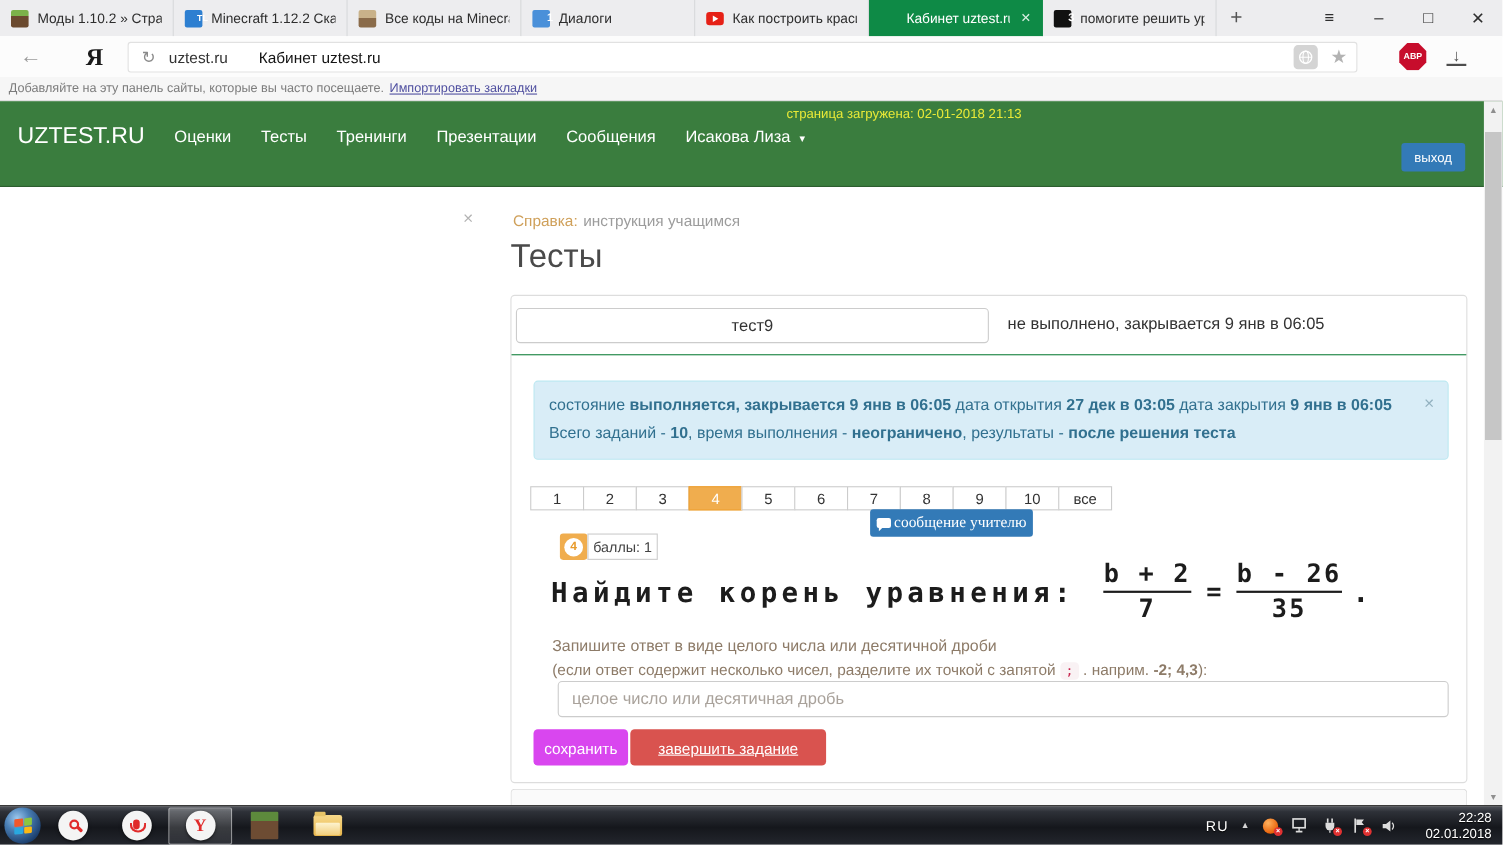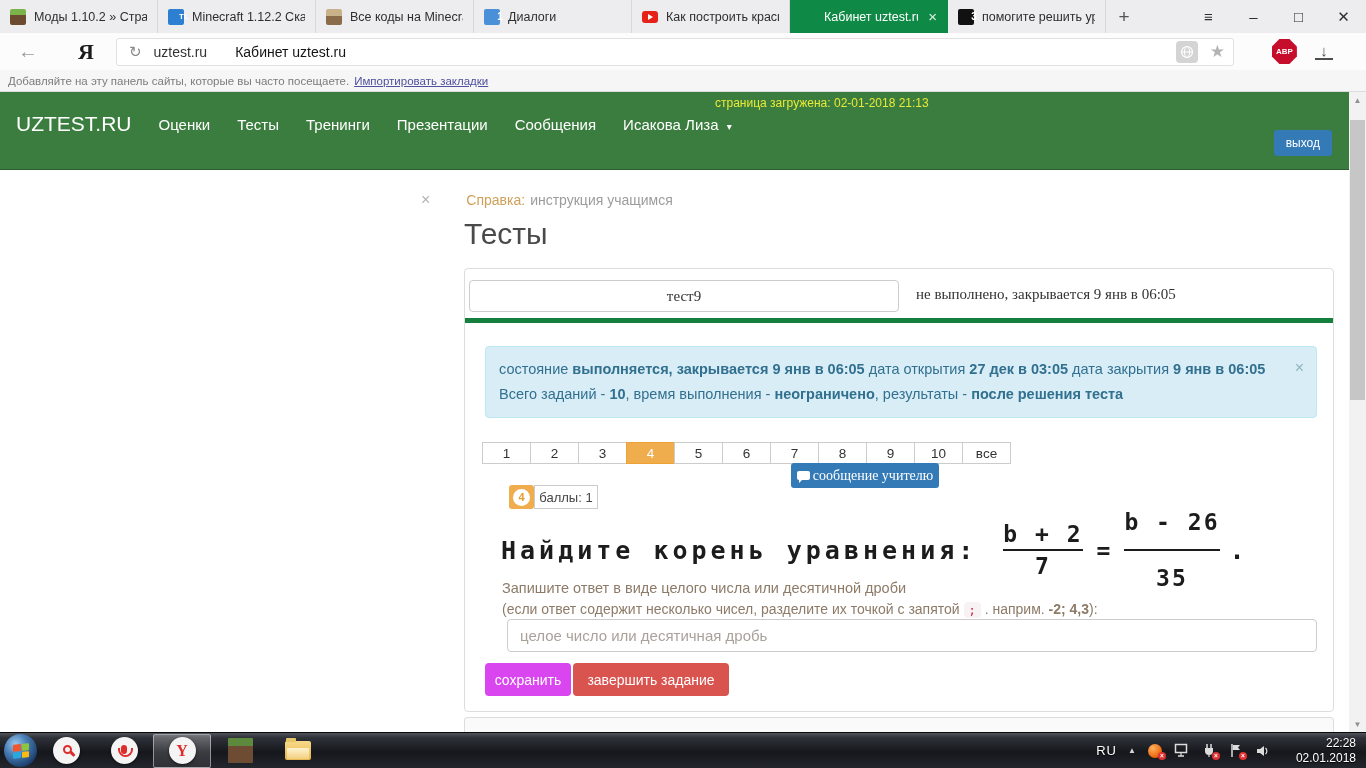--- a/index.html
+++ b/index.html
@@ -81,21 +81,21 @@
 
   .help-row { position:absolute; left:421px; top:99px; display:flex; align-items:center; font-size:14px; }
   .help-close { color:#b3b3b3; font-size:16px; }
   .help-label { color:#cfa05a; margin-left:36px; }
   .help-text { color:#9c9c9c; margin-left:5px; }
 
   .page-heading { position:absolute; left:464px; top:125px; font-size:30px; color:#4a4a4a; }
 
   .panel { position:absolute; left:464px; top:176px; width:870px; height:444px; border:1px solid #ddd;
            border-radius:4px; background:#fff; }
-  .panel-head { position:relative; height:54px; border-bottom:5px solid #15803d;font-family:Liberation Serif, serif; }
+  .panel-head { position:relative; height:54px; border-bottom:1px solid #15803d; }
   .test-name-box { position:absolute; left:4px; top:11px; width:430px; height:32px; border:1px solid #ccc;
                    border-radius:4px; background:#fff; display:flex; align-items:center;
                    justify-content:center; font-size:15px; color:#333; }
   .test-status { position:absolute; left:451px; top:17px; font-size:15px; color:#333; }
 
   .alert-info { position:absolute; left:20px; top:77px; width:832px; height:72px; background:#d9edf7;
                 border:1px solid #bce8f1; border-radius:4px; color:#31708f; font-size:14.5px;
                 padding:10px 36px 0 13px; line-height:25px; }
   .alert-info .b { font-weight:bold; }
   .alert-close { position:absolute; right:12px; top:8px; color:#93b2c0; font-size:16px; }
@@ -122,39 +122,39 @@
                 background:#fff; display:flex; align-items:center; justify-content:center;
                 font-size:13px; color:#444; }
 
   .question { position:absolute; left:36px; top:240px; display:flex; align-items:center;
               font-family:"DejaVu Sans Mono", monospace; color:#1c1c1c; font-weight:bold; }
   .q-prompt { font-size:25px; letter-spacing:4px; }
   .frac { display:inline-flex; flex-direction:column; align-items:center; font-size:23px;
           letter-spacing:2px; margin-left:26px; }
   .frac-bar { height:2px; background:#1c1c1c; align-self:stretch; margin:2px 0; }
   .eq-sign { font-size:23px; margin-left:14px; }
-  .frac.f2 { margin-left:14px;gap:12px; }
+  .frac.f2 { margin-left:14px; }
   .q-period { font-size:25px; margin-left:10px; }
 
   .instr-1 { position:absolute; left:37px; top:311px; font-size:14.5px; color:#8d7b68; }
   .instr-2 { position:absolute; left:37px; top:332px; font-size:14px; color:#8d7b68; }
   .code-chip { background:#f9f2f4; color:#c7254e; border-radius:4px; padding:1px 5px;
                font-family:"DejaVu Sans Mono", monospace; font-size:12px; }
   .instr-2 .b { font-weight:bold; }
 
   .answer-input { position:absolute; left:42px; top:350px; width:810px; height:33px;
                   border:1px solid #ccc; border-radius:4px; padding:0 12px; font-size:15px;
                   color:#555; font-family:"Liberation Sans", sans-serif; outline:none; }
   .answer-input::placeholder { color:#a9a29b; }
 
   .btn { position:absolute; top:394px; height:33px; border:none; border-radius:4px; color:#fff;
          font-size:14px; display:flex; align-items:center; justify-content:center;
          font-family:"Liberation Sans", sans-serif; }
   .save-btn { left:20px; width:86px; background:#d946ef; }
-  .finish-btn { left:108px; width:156px; background:#d9534f; }
+  .finish-btn { left:108px; width:178px; background:#d9534f;text-decoration:underline; }
 
   .next-panel { position:absolute; left:464px; top:625px; width:870px; height:15px;
                 border:1px solid #ddd; border-bottom:none; border-radius:4px 4px 0 0; background:#fafafa; }
 
   .scrollbar { position:absolute; right:0; top:0; width:17px; height:640px; background:#f2f2f2; }
   .sb-arrow { position:absolute; left:0; width:17px; height:16px; display:flex; align-items:center;
               justify-content:center; font-size:8px; color:#8f8f8f; }
   .sb-up { top:0; } .sb-down { bottom:0; }
   .sb-thumb { position:absolute; left:1px; top:28px; width:15px; height:280px; background:#c6c6c6; }
 

